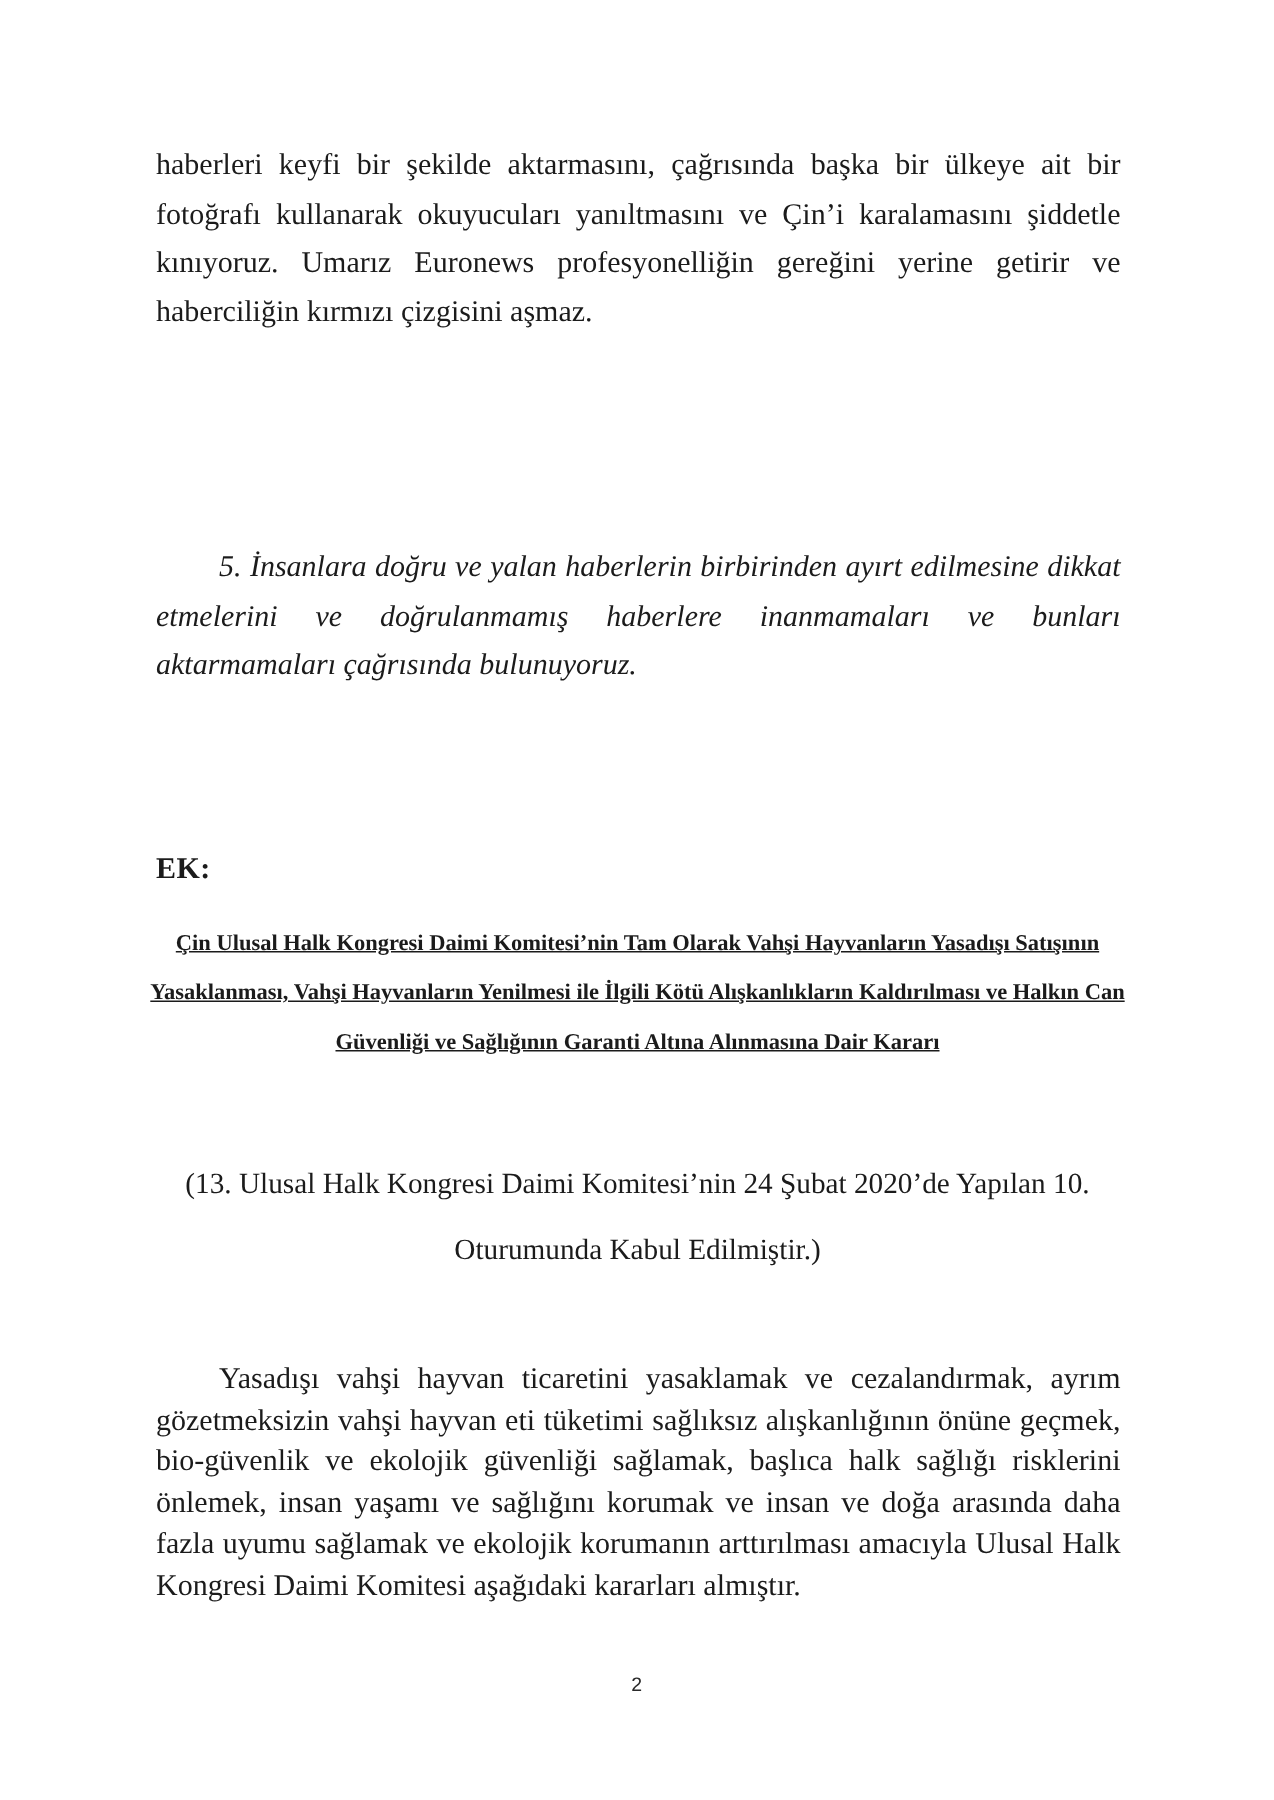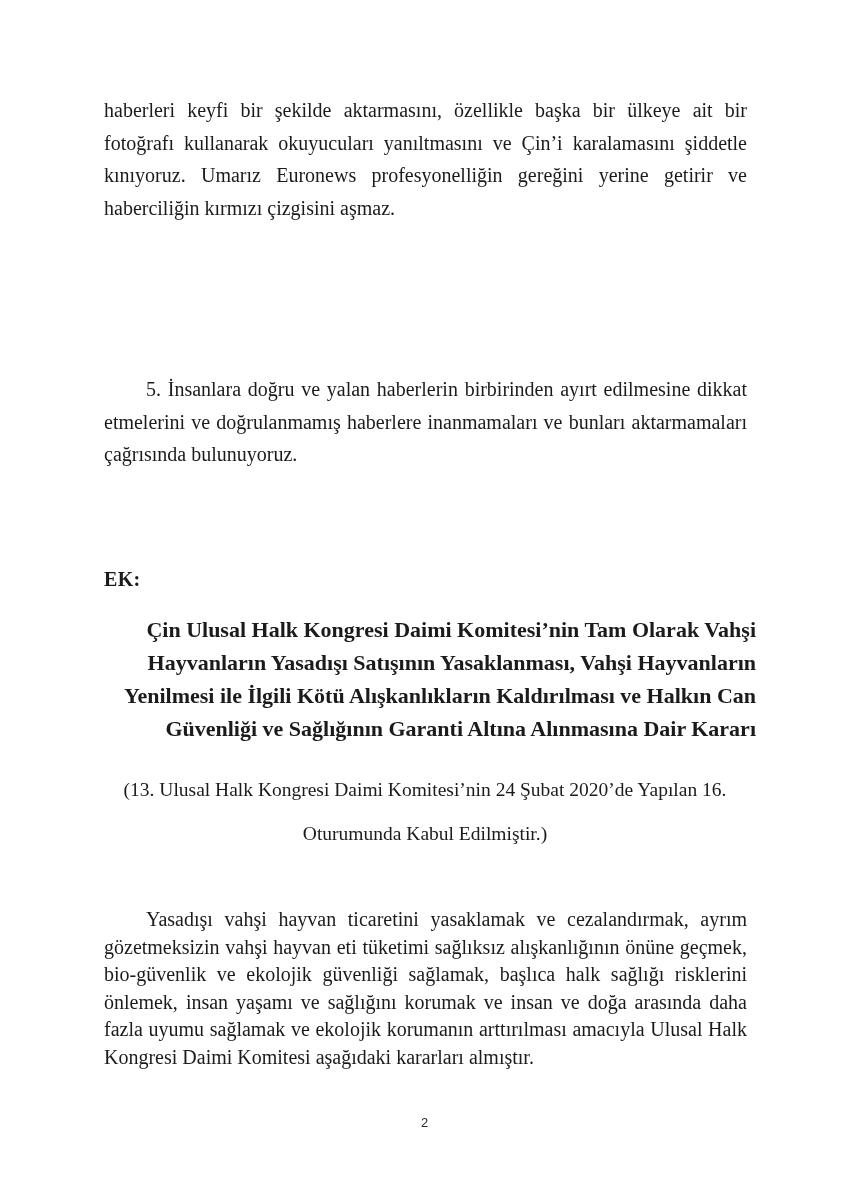--- a/index.html
+++ b/index.html
@@ -22,39 +22,40 @@
     width: 643px;
     font-size: 20px;
     line-height: 32.5px;
     text-align: justify;
   }
   .indent-first {
     text-indent: 42px;
   }
   .para-intro { top: 94px; }
   .para-4 { top: 238px; }
-  .para-5 { top: 373px; }
+  .para-5 { top: 362px; font-style: italic; }
   .annex-label {
     position: absolute;
     left: 104px;
     top: 568px;
     font-size: 20px;
     font-weight: bold;
     letter-spacing: 0.3px;
     text-align: right;
   }
   .annex-title {
     position: absolute;
     left: 94px;
     width: 662px;
     top: 613px;
-    font-size: 22px;
+    font-size: 15px;
     font-weight: bold;
     line-height: 33px;
-    text-align: right;
+    text-align: center;
+    text-decoration: underline;
   }
   .annex-subtitle {
     position: absolute;
     left: 94px;
     width: 662px;
     top: 768px;
     font-size: 19.5px;
     line-height: 44px;
     text-align: center;
   }
@@ -72,28 +73,28 @@
     font-family: "Liberation Sans", sans-serif;
     font-size: 13px;
     color: #2a2a2a;
   }
 </style>
 </head>
 <body>
 
 <div class="page">
 
-  <div class="textblock para-intro">haberleri keyfi bir şekilde aktarmasını, özellikle başka bir ülkeye ait bir fotoğrafı kullanarak okuyucuları yanıltmasını ve Çin’i karalamasını şiddetle kınıyoruz. Umarız Euronews profesyonelliğin gereğini yerine getirir ve haberciliğin kırmızı çizgisini aşmaz.</div>
+  <div class="textblock para-intro">haberleri keyfi bir şekilde aktarmasını, çağrısında başka bir ülkeye ait bir fotoğrafı kullanarak okuyucuları yanıltmasını ve Çin’i karalamasını şiddetle kınıyoruz. Umarız Euronews profesyonelliğin gereğini yerine getirir ve haberciliğin kırmızı çizgisini aşmaz.</div>
 
 
   <div class="textblock indent-first para-5">5. İnsanlara doğru ve yalan haberlerin birbirinden ayırt edilmesine dikkat etmelerini ve doğrulanmamış haberlere inanmamaları ve bunları aktarmamaları çağrısında bulunuyoruz.</div>
 
   <div class="annex-label">EK:</div>
 
   <div class="annex-title">Çin Ulusal Halk Kongresi Daimi Komitesi’nin Tam Olarak Vahşi Hayvanların Yasadışı Satışının Yasaklanması, Vahşi Hayvanların Yenilmesi ile İlgili Kötü Alışkanlıkların Kaldırılması ve Halkın Can Güvenliği ve Sağlığının Garanti Altına Alınmasına Dair Kararı</div>
 
-  <div class="annex-subtitle">(13. Ulusal Halk Kongresi Daimi Komitesi’nin 24 Şubat 2020’de Yapılan 16. Oturumunda Kabul Edilmiştir.)</div>
+  <div class="annex-subtitle">(13. Ulusal Halk Kongresi Daimi Komitesi’nin 24 Şubat 2020’de Yapılan 10. Oturumunda Kabul Edilmiştir.)</div>
 
   <div class="textblock indent-first para-body">Yasadışı vahşi hayvan ticaretini yasaklamak ve cezalandırmak, ayrım gözetmeksizin vahşi hayvan eti tüketimi sağlıksız alışkanlığının önüne geçmek, bio-güvenlik ve ekolojik güvenliği sağlamak, başlıca halk sağlığı risklerini önlemek, insan yaşamı ve sağlığını korumak ve insan ve doğa arasında daha fazla uyumu sağlamak ve ekolojik korumanın arttırılması amacıyla Ulusal Halk Kongresi Daimi Komitesi aşağıdaki kararları almıştır.</div>
 
   <div class="page-number">2</div>
 
 </div>
 
 </body></html>

